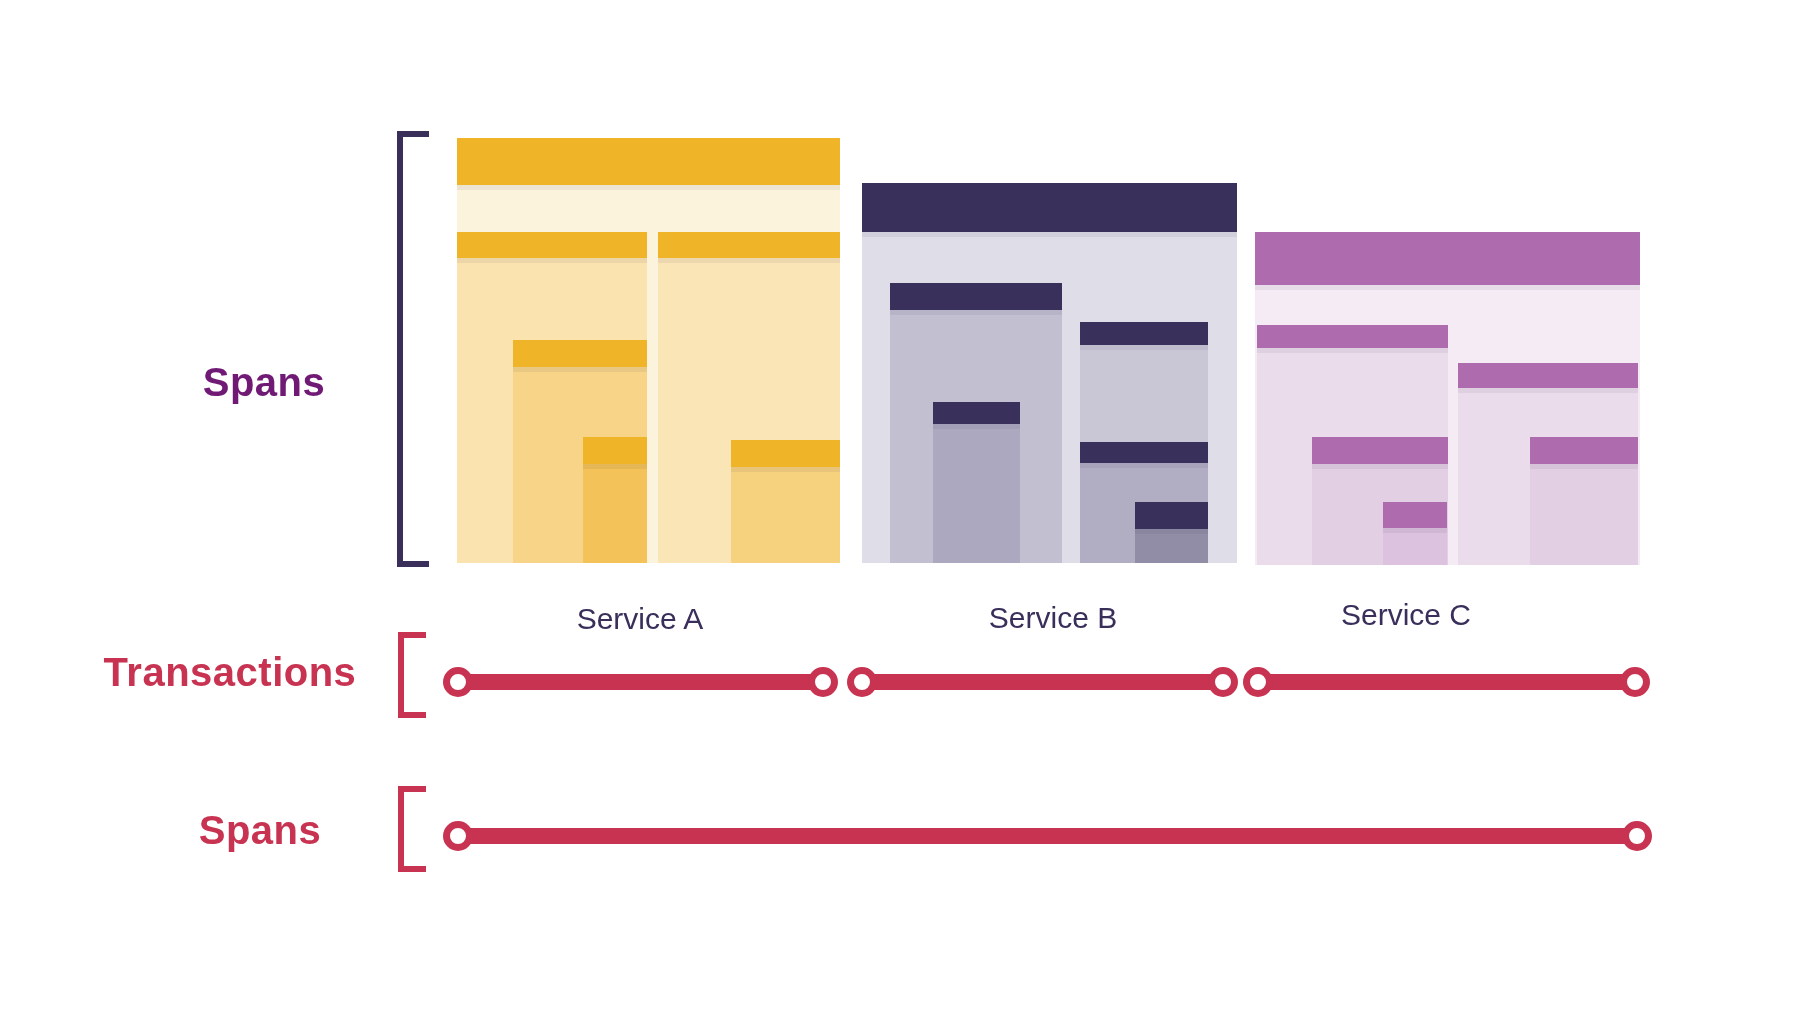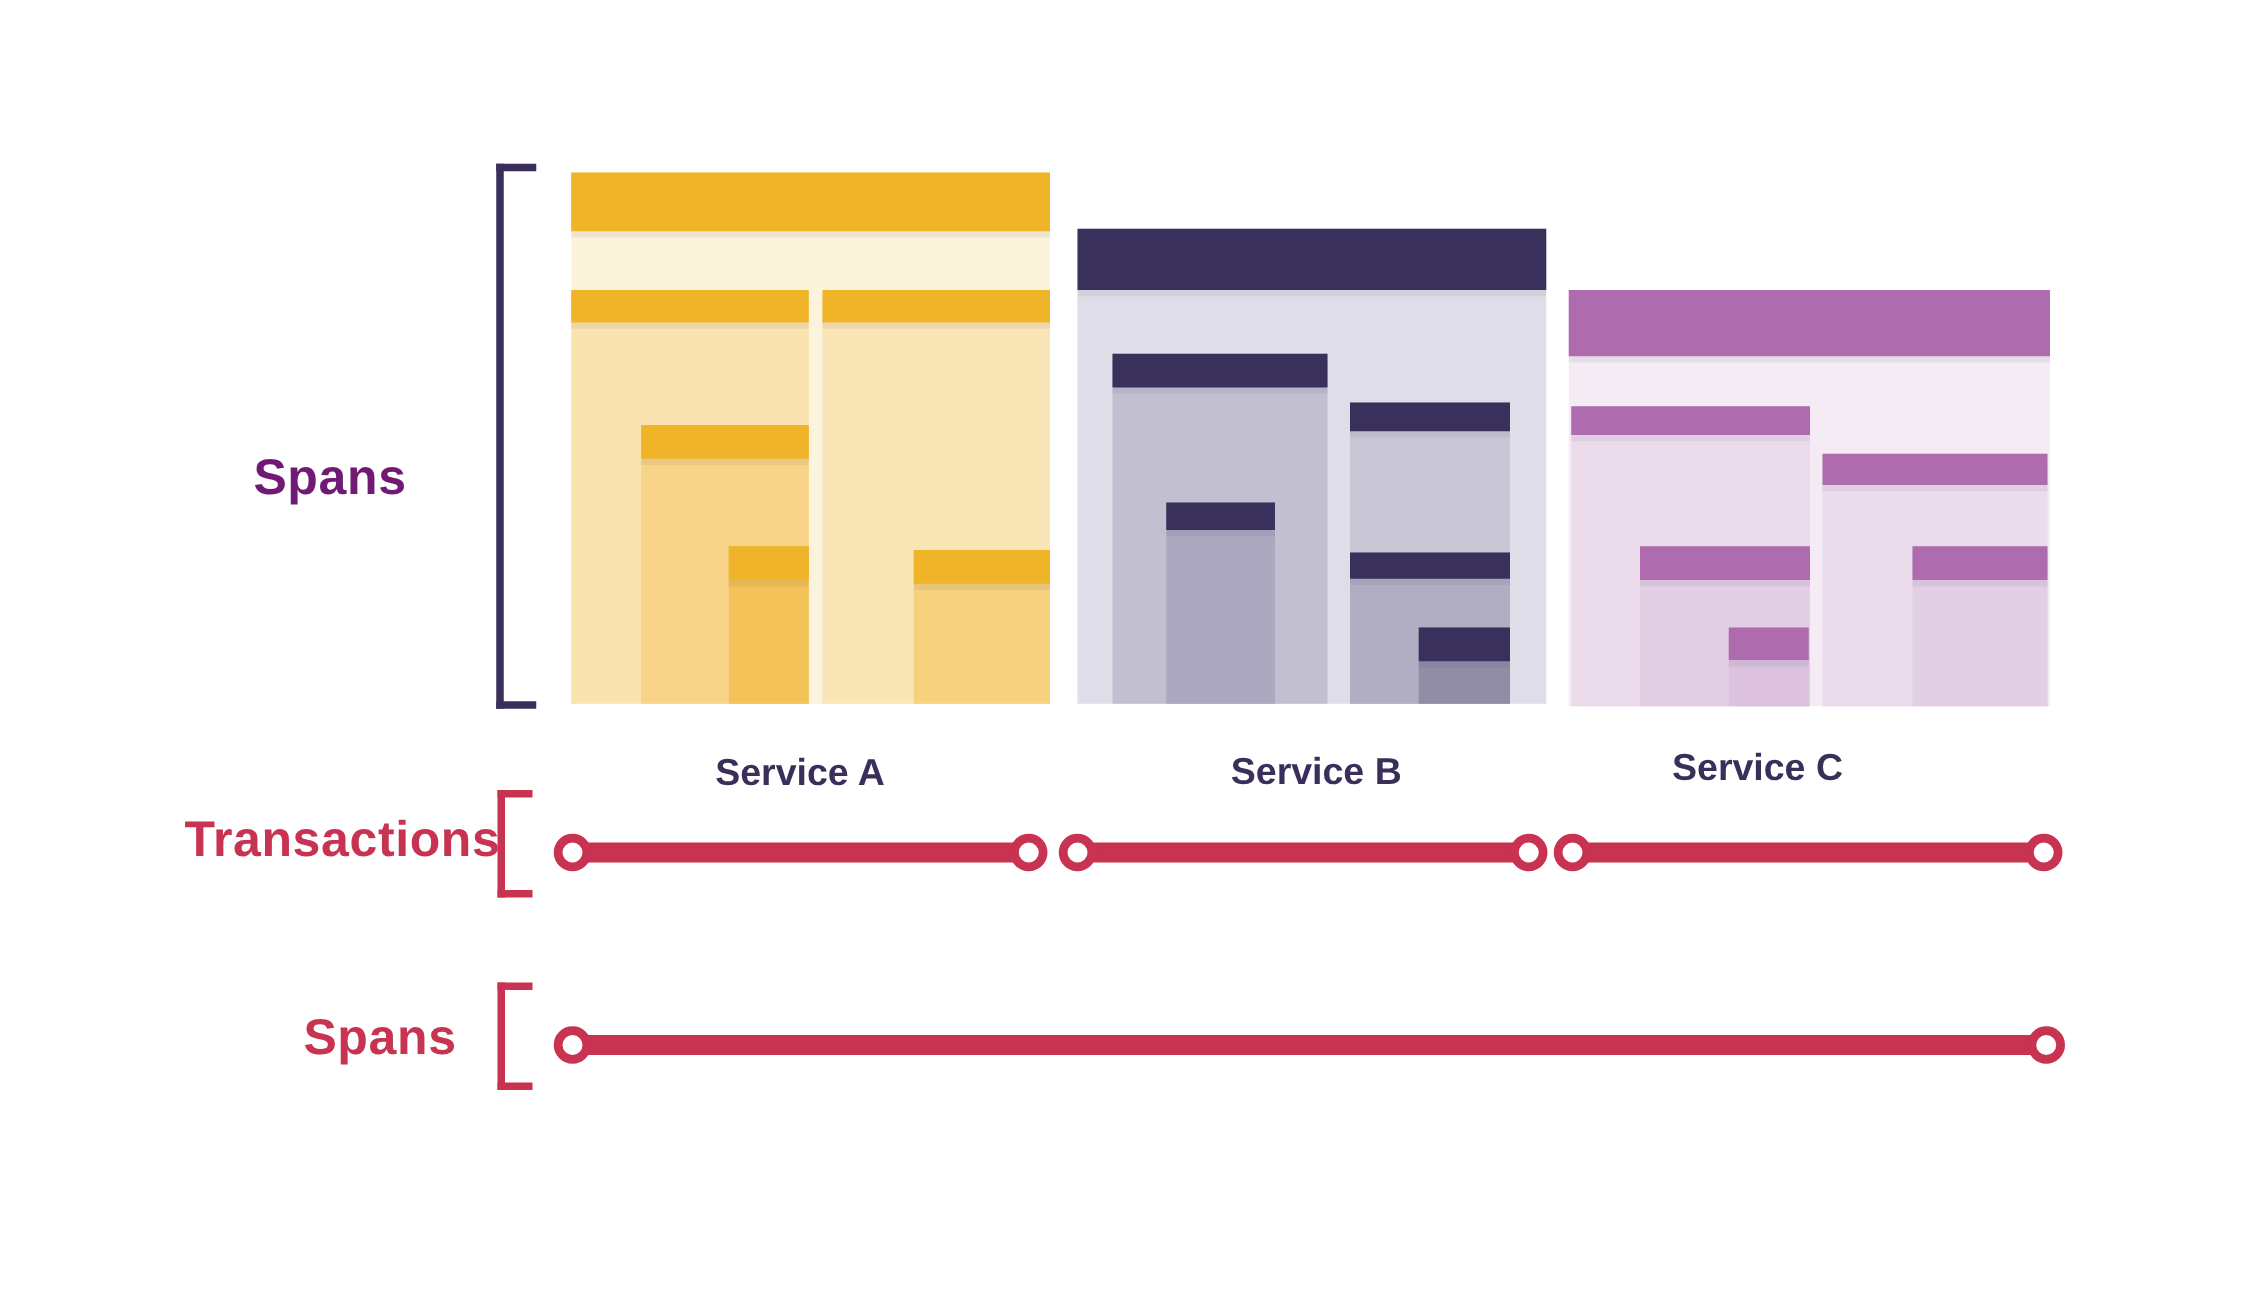--- a/index.html
+++ b/index.html
@@ -17,27 +17,27 @@
   
   .side-label {
     position: absolute;
     font-weight: bold;
     font-size: 40px;
     text-align: center;
     letter-spacing: 0.5px;
     white-space: nowrap;
   }
   .side-label.dark { color: #701a75; }
-  .side-label.red  { color: #C73351; margin-left: 44px; }
+  .side-label.red  { color: #C73351; }
 
   .svc-label {
     position: absolute;
     width: 200px;
     text-align: center;
-    font-weight: bold;
+    font-weight: normal;
     font-size: 30px;
     color: #3A2F5B;
     white-space: nowrap;
   }
 
   
   .bracket {
     position: absolute;
     border-style: solid;
     border-right: none;

